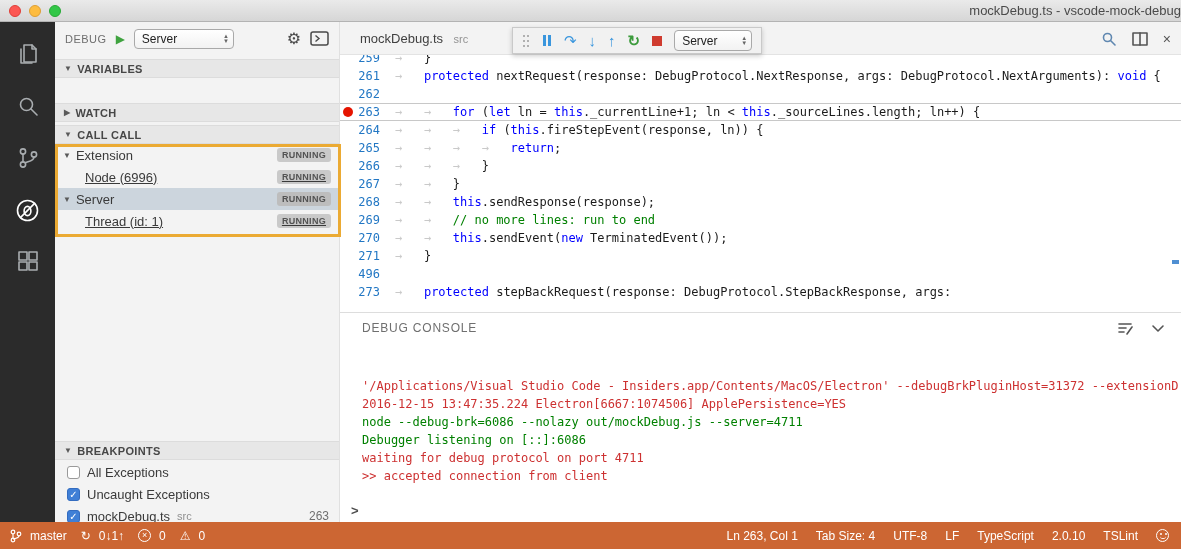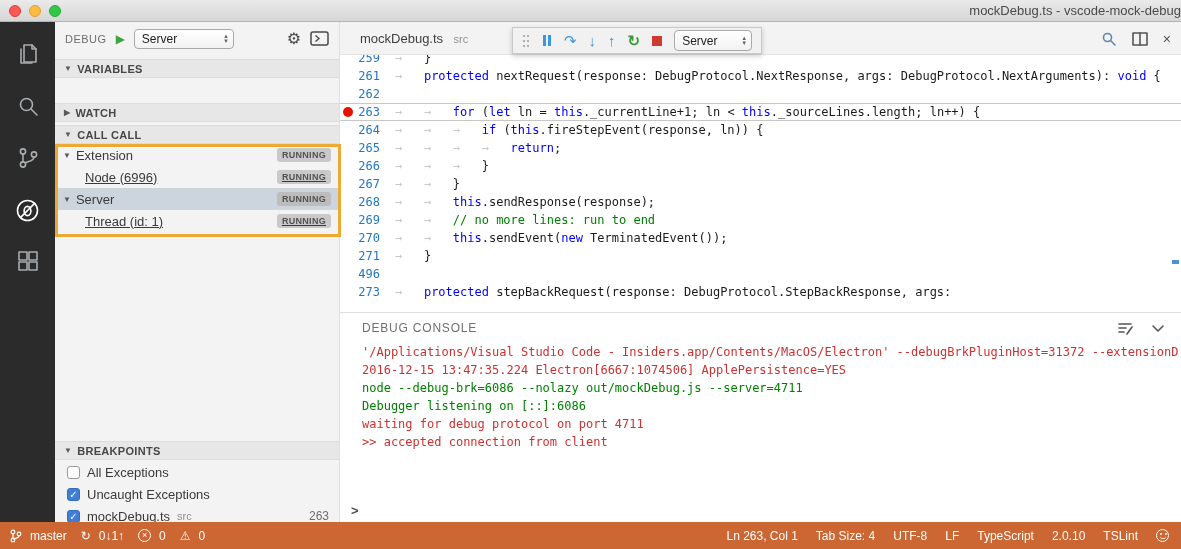--- a/index.html
+++ b/index.html
@@ -103,21 +103,21 @@
   .tok-c { color:var(--comment-green,#008000); }
   .tok-w { color:#c9c9c9; }
   .tok-p { color:#1b1b1b; }
   .ruler-mark { position:absolute; right:2px; top:205px; width:7px; height:4px; background:#4f8fd2; }
 
   
   .panel { position:absolute; left:0; top:290px; right:0; bottom:0; border-top:1px solid #dddddd; background:#fff; }
   .panel-header { height:30px; display:flex; align-items:center; padding:0 16px 0 22px; }
   .panel-title { font-size:12px; color:#6f6f6f; letter-spacing:.8px; }
   .panel-actions { margin-left:auto; display:flex; align-items:center; gap:18px; color:#555; }
-  .console-lines { padding-left:22px; white-space:pre; font:12px/18px "DejaVu Sans Mono", monospace; }
+  .console-lines { padding-left:22px; white-space:pre; font:12px/18px "DejaVu Sans Mono", monospace;margin-top:34px; }
   .cl-red { color:var(--console-red,#cd3131); }
   .cl-green { color:var(--console-green,#008000); }
   .console-input { position:absolute; left:0; right:0; bottom:0; height:24px; padding-left:11px;
     display:flex; align-items:center; }
   .prompt { color:#4d4d4d; font-size:13px; font-weight:bold; }
 
   
   .statusbar { position:absolute; left:0; right:0; bottom:0; height:27px;
     background:var(--statusbar-orange,#cc6633); color:#fff; font-size:12px;
     display:flex; align-items:center; z-index:60; }

